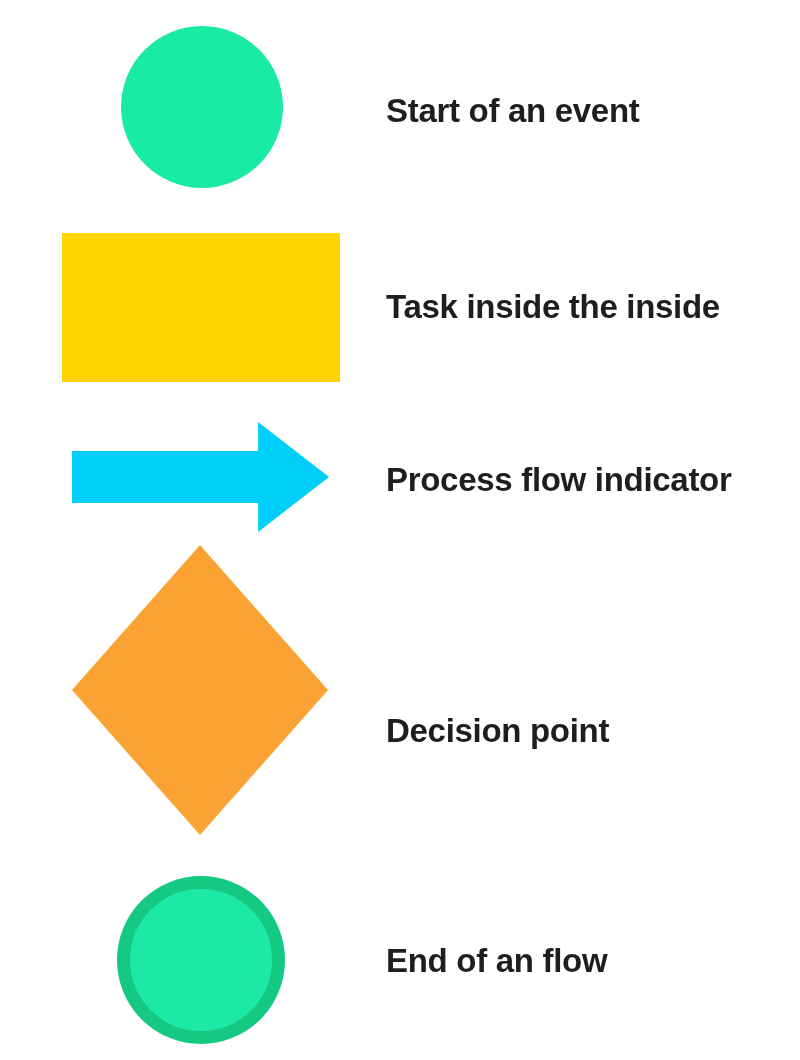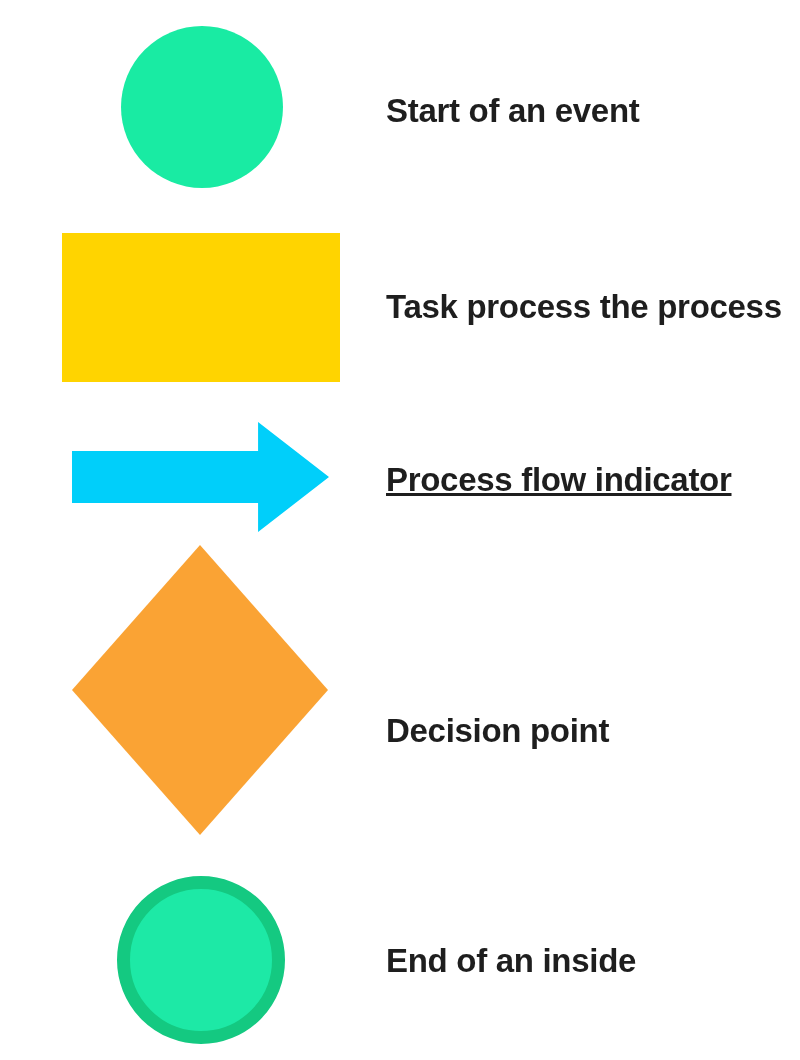--- a/index.html
+++ b/index.html
@@ -46,21 +46,21 @@
   .label-task { top: 286px; }
   .shape-flow-arrow {
     position: absolute;
     left: 72px;
     top: 422px;
     width: 257px;
     height: 110px;
     background: var(--flow_cyan);
     clip-path: polygon(0% 26.4%, 72.4% 26.4%, 72.4% 0%, 100% 50%, 72.4% 100%, 72.4% 73.6%, 0% 73.6%);
   }
-  .label-flow { top: 459px; text-decoration: underline; }
+  .label-flow { top: 459px; }
   .shape-decision-diamond {
     position: absolute;
     left: 72px;
     top: 545px;
     width: 256px;
     height: 290px;
     background: var(--decision_orange);
     clip-path: polygon(50% 0%, 100% 50%, 50% 100%, 0% 50%);
   }
   .label-decision { top: 710px; }
@@ -79,24 +79,24 @@
 </style>
 </head>
 <body>
 
 <div class="canvas">
 
   <div class="shape-start-circle"></div>
   <div class="legend-label label-start">Start of an event</div>
 
   <div class="shape-task-rect"></div>
-  <div class="legend-label label-task">Task process the process</div>
+  <div class="legend-label label-task">Task inside the inside</div>
 
   <div class="shape-flow-arrow"></div>
   <div class="legend-label label-flow">Process flow indicator</div>
 
   <div class="shape-decision-diamond"></div>
   <div class="legend-label label-decision">Decision point</div>
 
   <div class="shape-end-circle"></div>
-  <div class="legend-label label-end">End of an inside</div>
+  <div class="legend-label label-end">End of an flow</div>
 
 </div>
 
 </body></html>

